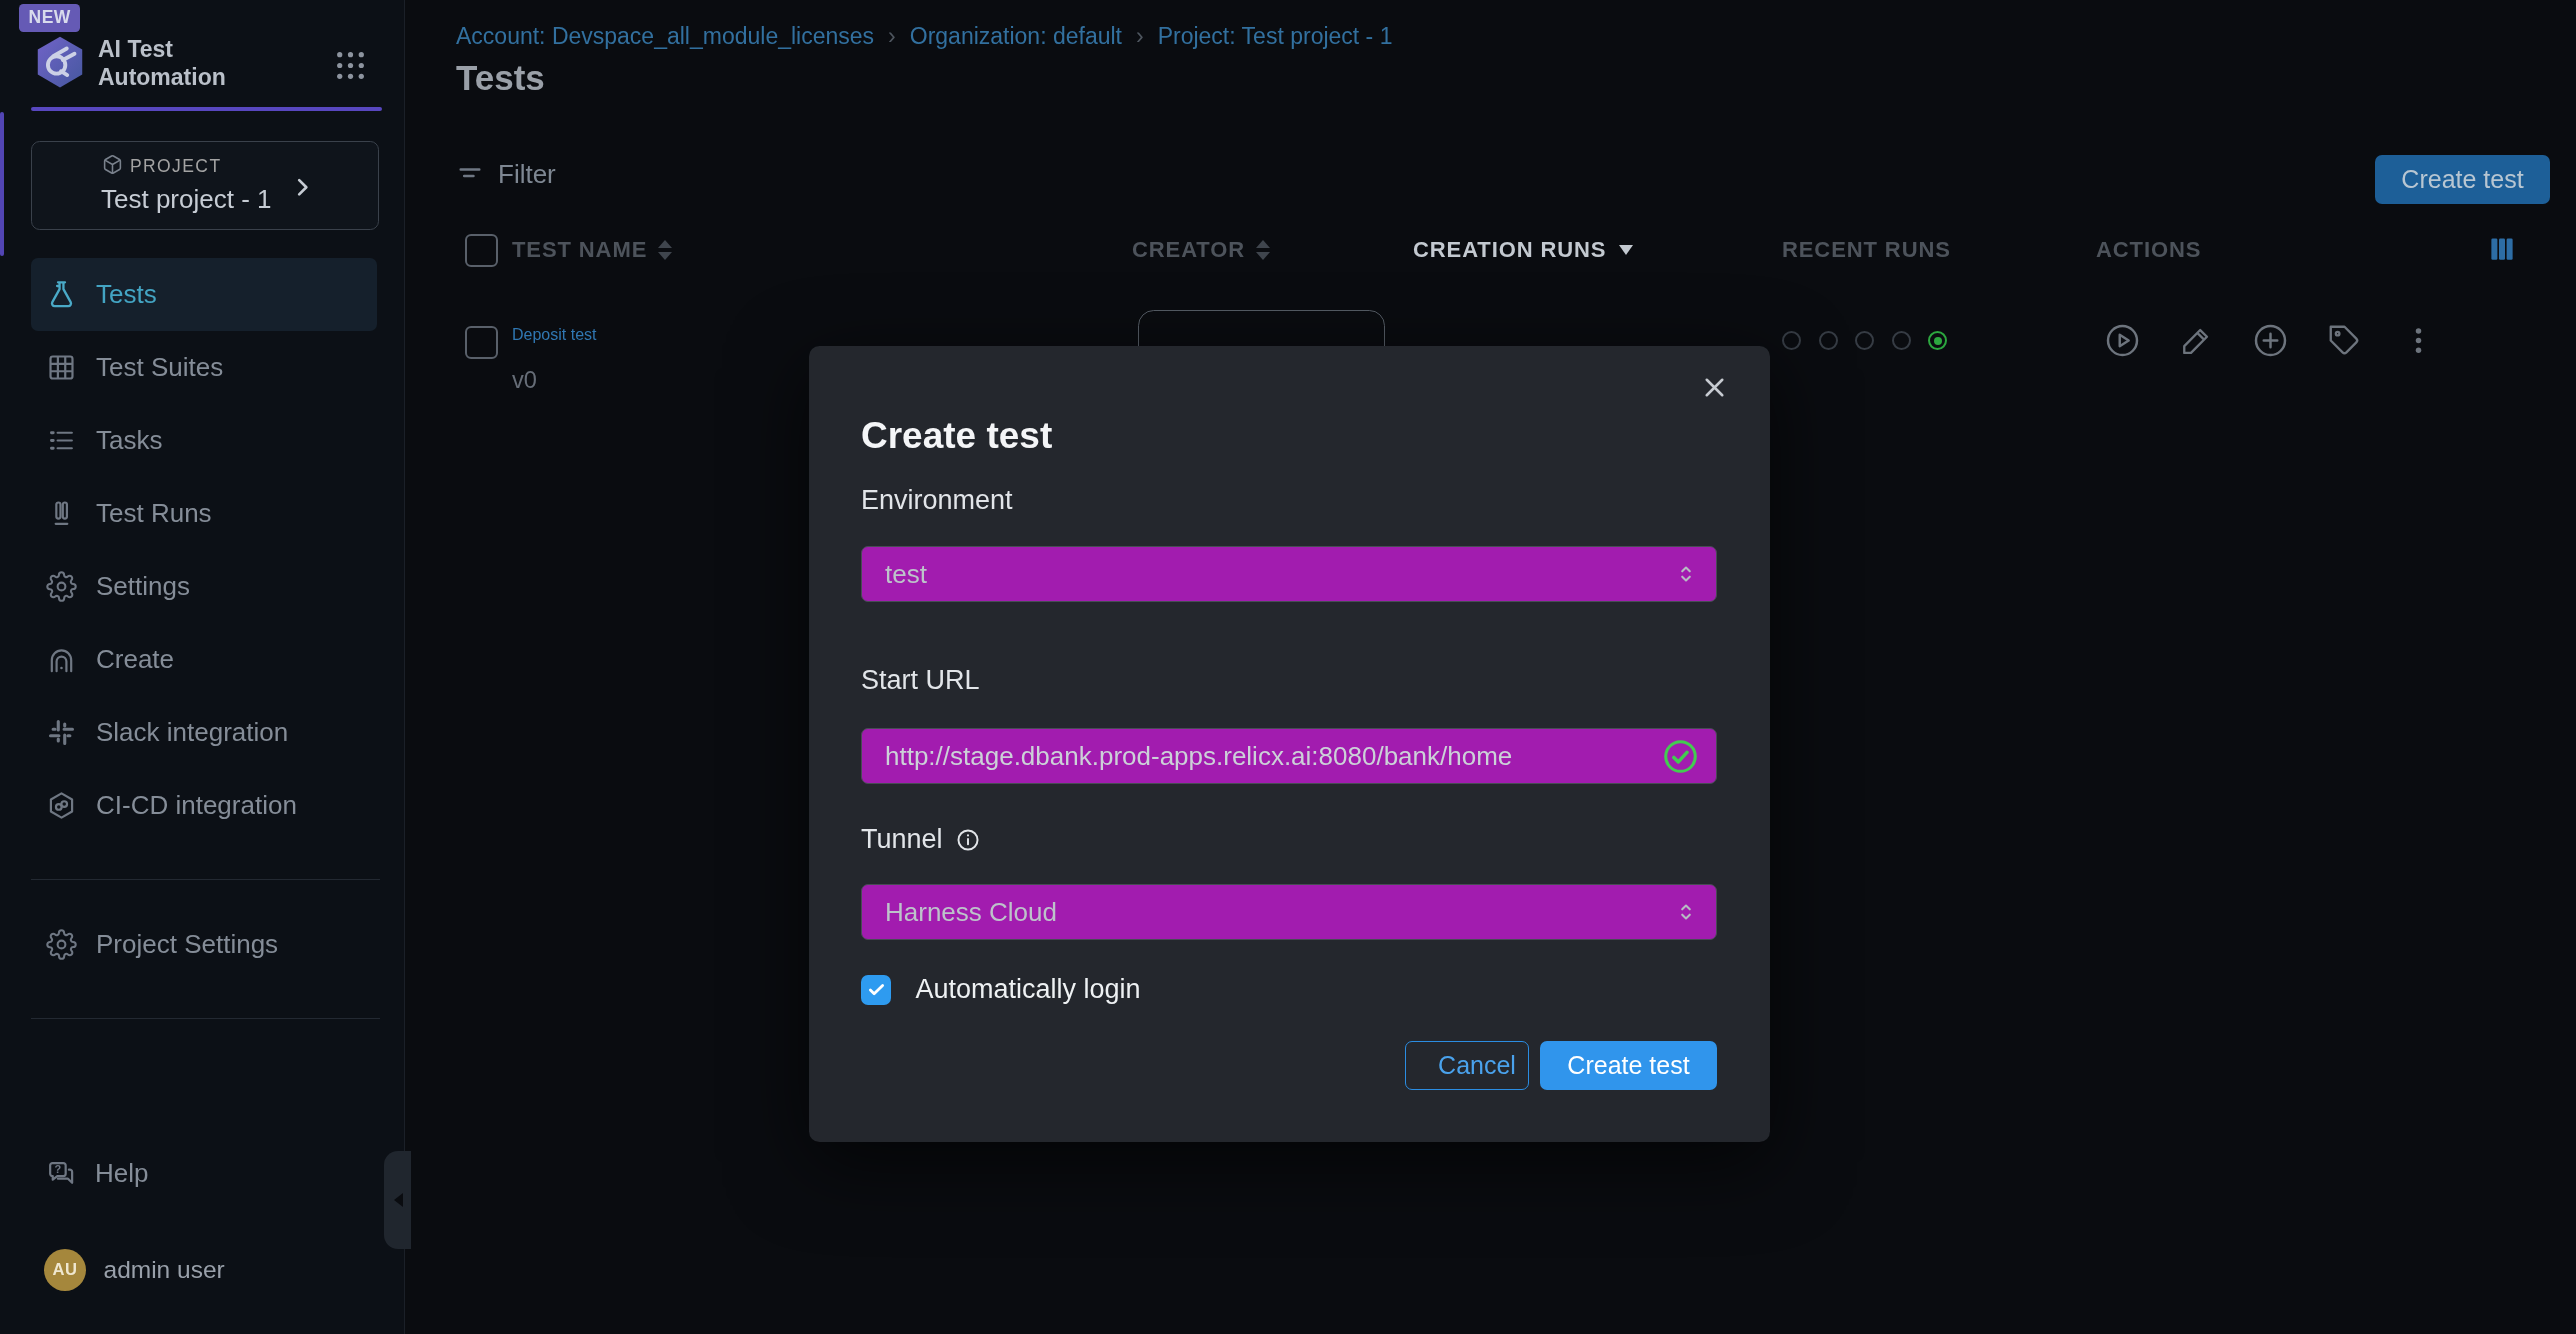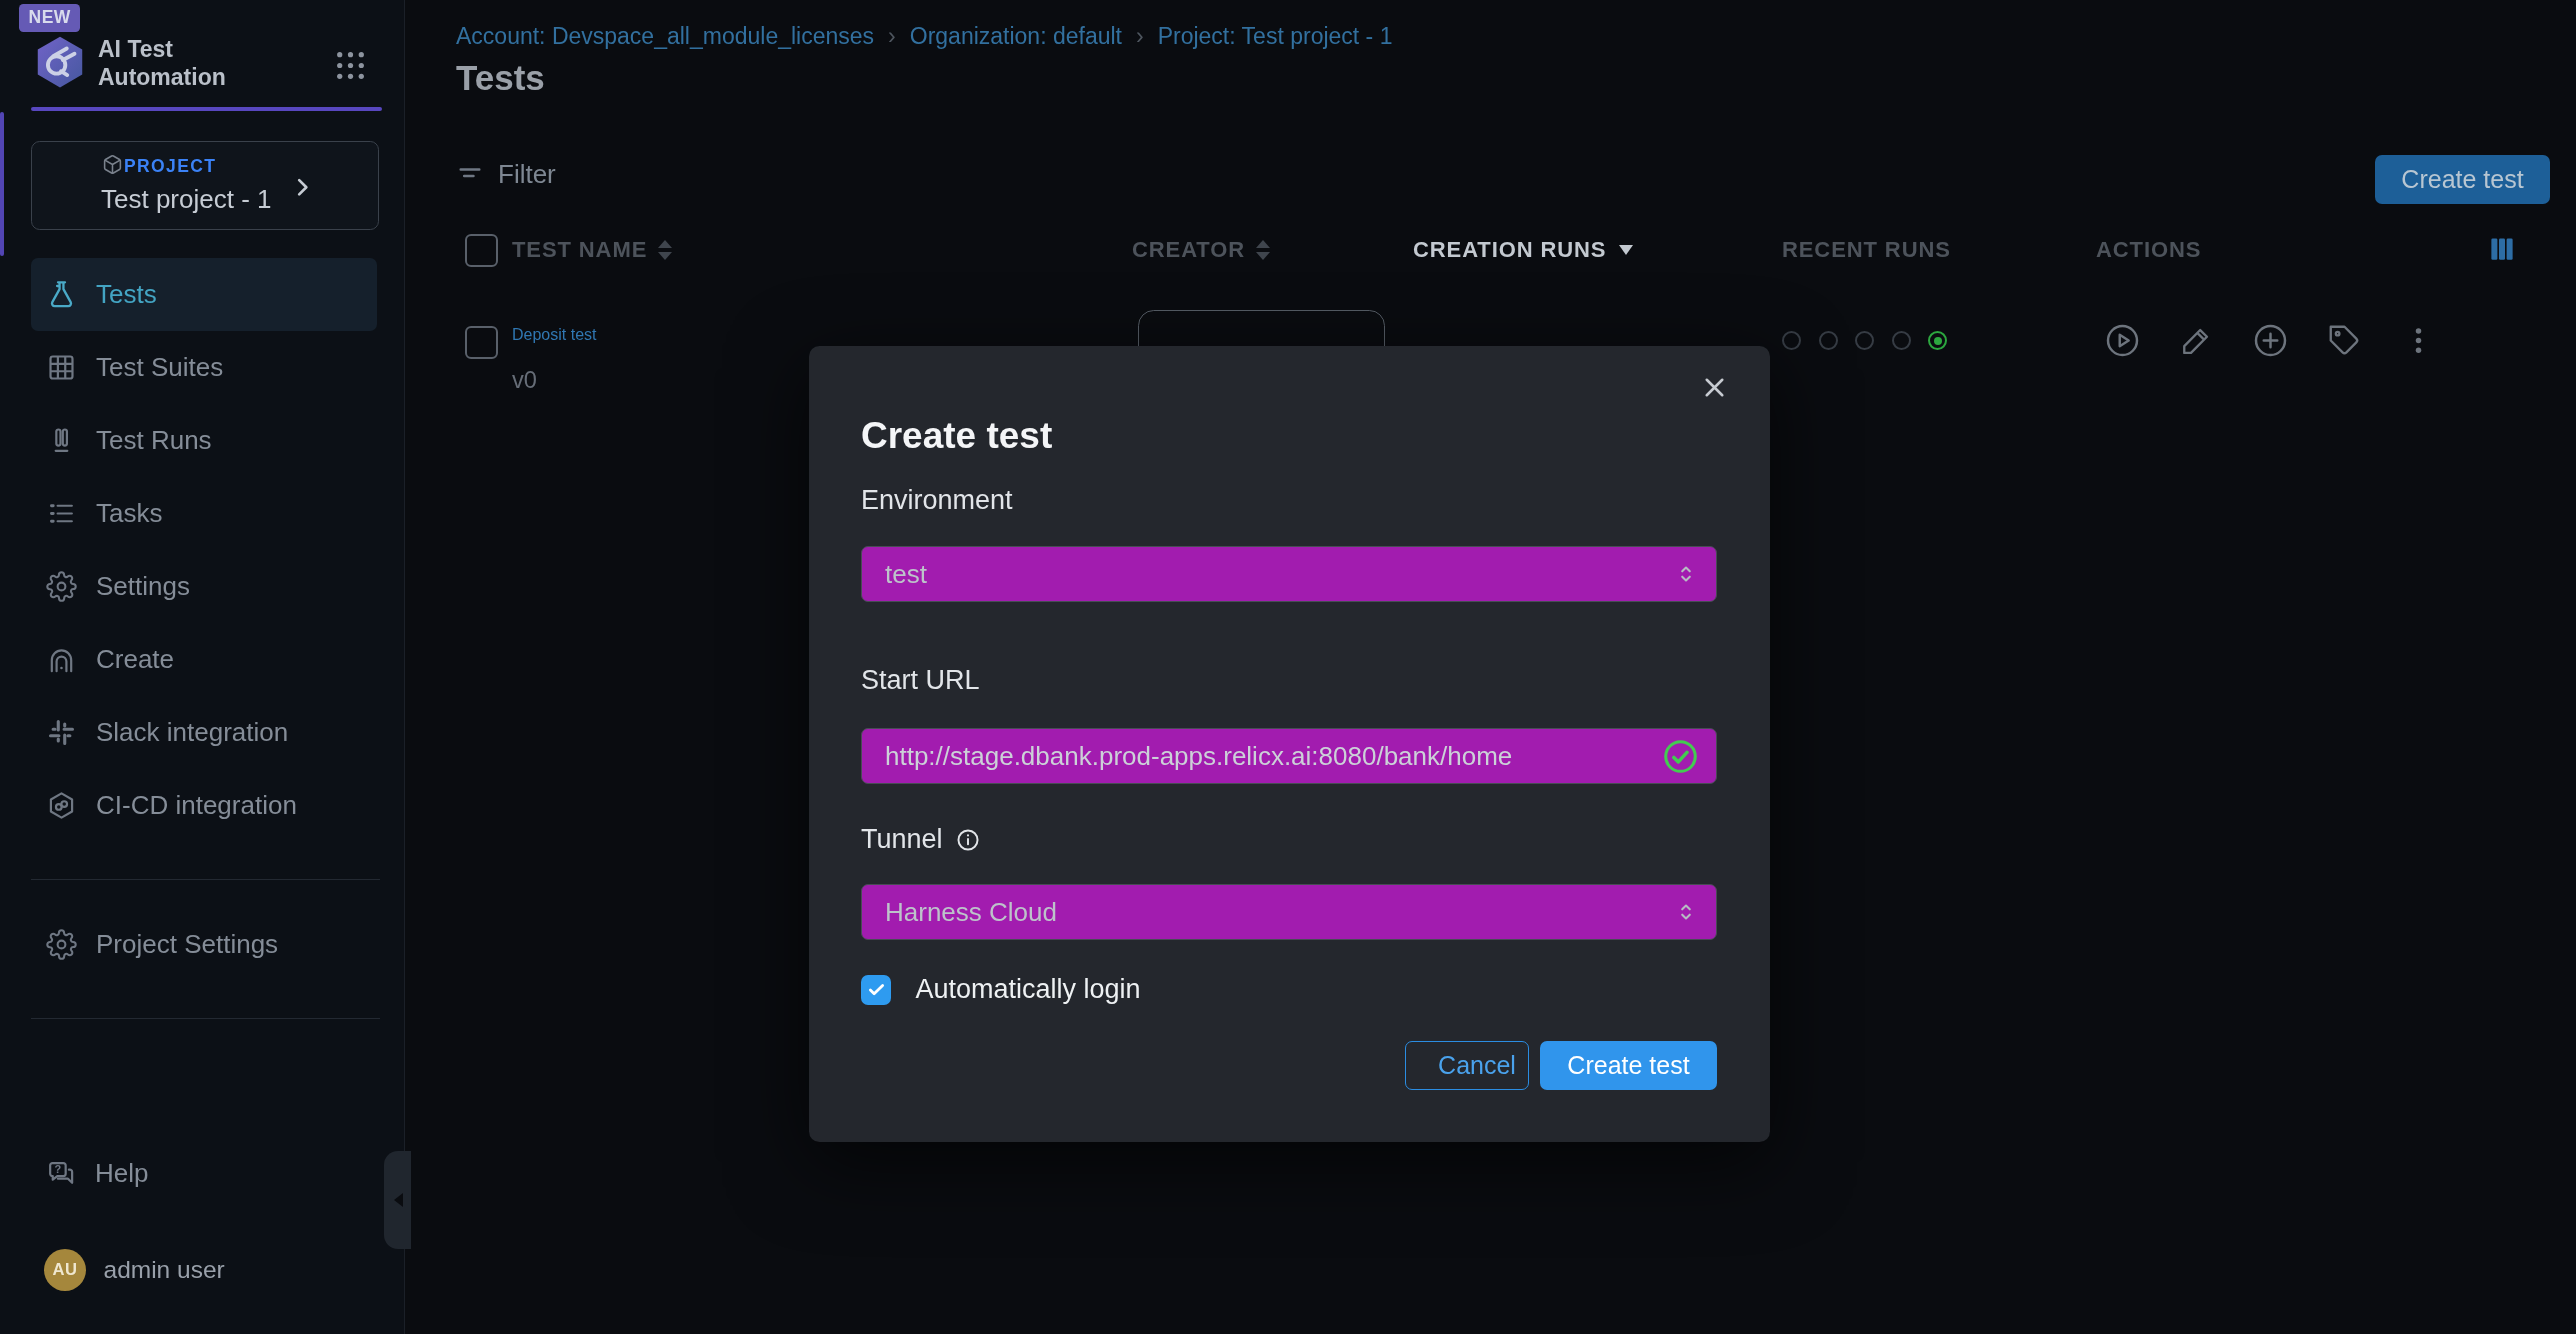--- a/index.html
+++ b/index.html
@@ -9,21 +9,21 @@
   
   #sidebar{position:absolute;left:0;top:0;width:404px;height:1334px;background:#0c1016;border-right:0.9px solid #1b2028;}
   #scroll-thumb{position:absolute;left:0;top:112px;width:4.4px;height:144px;background:#5245b4;border-radius:2.6px;}
   #new-badge{position:absolute;left:19px;top:3.5px;padding:3.5px 9.6px;background:#655ab5;color:#d8dbec;
              font-size:17.5px;font-weight:bold;border-radius:4.4px;letter-spacing:0.4px;}
   #logo{position:absolute;left:31px;top:33px;}
   #app-name{position:absolute;left:98px;top:35px;width:175px;font-size:23px;line-height:28px;font-weight:600;color:#bac0c9;}
   #grid9{position:absolute;left:332px;top:47px;color:#8d949f;}
   #brand-rule{position:absolute;left:31px;top:107px;width:351px;height:4.4px;background:#5847bf;border-radius:2.6px;}
   #project-card{position:absolute;left:31px;top:141px;width:346px;height:87px;border:1.3px solid #3a414b;border-radius:8.7px;background:#0f141b;}
-  #project-kicker{position:absolute;left:92px;top:14px;font-size:17.5px;letter-spacing:1.4px;font-weight:700;color:#3b82f6;}
+  #project-kicker{position:absolute;left:98px;top:14px;font-size:17.5px;letter-spacing:1.4px;font-weight:400;color:#a3a3a3;}
   #project-cube{position:absolute;left:70px;top:12.2px;color:#79818c;}
   #project-name{position:absolute;left:69px;top:42px;font-size:26px;color:#c6ccd4;}
   #project-chevron{position:absolute;left:258px;top:33px;color:#c6ccd4;}
   #nav{position:absolute;left:0;top:258px;width:404px;}
   .nav-item{display:flex;align-items:center;height:73px;margin:0 27px 0 31px;padding-left:15px;border-radius:7px;
             color:#858d98;font-size:26px;cursor:pointer;}
   .nav-item .ni{width:31px;height:31px;margin-right:19px;color:#6f7783;flex:0 0 auto;}
   .nav-item.active{background:#15202c;color:#43a4c3;}
   .nav-item.active .ni{color:#4aaac8;}
   .side-divider{height:0;border-top:0.9px solid #232932;margin:37px 24.5px 28px 31px;}
@@ -160,35 +160,35 @@
           <svg width="31" height="31" viewBox="0 0 24 24" fill="none" stroke="currentColor" stroke-width="1.7" stroke-linejoin="round">
             <rect x="3.5" y="3.5" width="17" height="17" rx="1.8"></rect>
               <path d="M3.5 9.2h17M3.5 14.9h17M9.2 3.5v17M14.9 3.5v17"></path>
           </svg>
           </span>
         <span>Test Suites</span>
       </div>
       <div class="nav-item">
         <span class="ni">
           <svg width="31" height="31" viewBox="0 0 24 24" fill="none" stroke="currentColor" stroke-width="1.7" stroke-linecap="round">
+            <path d="M9 6h11M9 12h11M9 18h11"></path>
+              <path d="M4.2 6h1.4M4.2 12h1.4M4.2 18h1.4" stroke-width="2.2"></path>
+          </svg>
+          </span>
+        <span>Tasks</span>
+      </div>
+      <div class="nav-item">
+        <span class="ni">
+          <svg width="31" height="31" viewBox="0 0 24 24" fill="none" stroke="currentColor" stroke-width="1.7" stroke-linecap="round">
             <rect x="8" y="3.5" width="3.2" height="12.5" rx="1.6"></rect>
               <rect x="13" y="3.5" width="3.2" height="12.5" rx="1.6"></rect>
               <path d="M7.5 20h9"></path>
           </svg>
           </span>
         <span>Test Runs</span>
-      </div>
-      <div class="nav-item">
-        <span class="ni">
-          <svg width="31" height="31" viewBox="0 0 24 24" fill="none" stroke="currentColor" stroke-width="1.7" stroke-linecap="round">
-            <path d="M9 6h11M9 12h11M9 18h11"></path>
-              <path d="M4.2 6h1.4M4.2 12h1.4M4.2 18h1.4" stroke-width="2.2"></path>
-          </svg>
-          </span>
-        <span>Tasks</span>
       </div>
       <div class="nav-item">
         <span class="ni">
           <svg width="31" height="31" viewBox="0 0 24 24" fill="none" stroke="currentColor" stroke-width="1.6" stroke-linecap="round" stroke-linejoin="round">
             <circle cx="12" cy="12" r="3"></circle>
             <path d="M19.4 15a1.65 1.65 0 0 0 .33 1.82l.06.06a2 2 0 0 1 0 2.83 2 2 0 0 1-2.83 0l-.06-.06a1.65 1.65 0 0 0-1.82-.33 1.65 1.65 0 0 0-1 1.51V21a2 2 0 0 1-2 2 2 2 0 0 1-2-2v-.09A1.65 1.65 0 0 0 9 19.4a1.65 1.65 0 0 0-1.82.33l-.06.06a2 2 0 0 1-2.83 0 2 2 0 0 1 0-2.83l.06-.06a1.65 1.65 0 0 0 .33-1.82 1.65 1.65 0 0 0-1.51-1H3a2 2 0 0 1-2-2 2 2 0 0 1 2-2h.09A1.65 1.65 0 0 0 4.6 9a1.65 1.65 0 0 0-.33-1.82l-.06-.06a2 2 0 0 1 0-2.83 2 2 0 0 1 2.83 0l.06.06a1.65 1.65 0 0 0 1.82.33H9a1.65 1.65 0 0 0 1-1.51V3a2 2 0 0 1 2-2 2 2 0 0 1 2 2v.09a1.65 1.65 0 0 0 1 1.51 1.65 1.65 0 0 0 1.82-.33l.06-.06a2 2 0 0 1 2.83 0 2 2 0 0 1 0 2.83l-.06.06a1.65 1.65 0 0 0-.33 1.82V9a1.65 1.65 0 0 0 1.51 1H21a2 2 0 0 1 2 2 2 2 0 0 1-2 2h-.09a1.65 1.65 0 0 0-1.51 1z"></path>
           </svg>
           </span>
         <span>Settings</span>
       </div>

